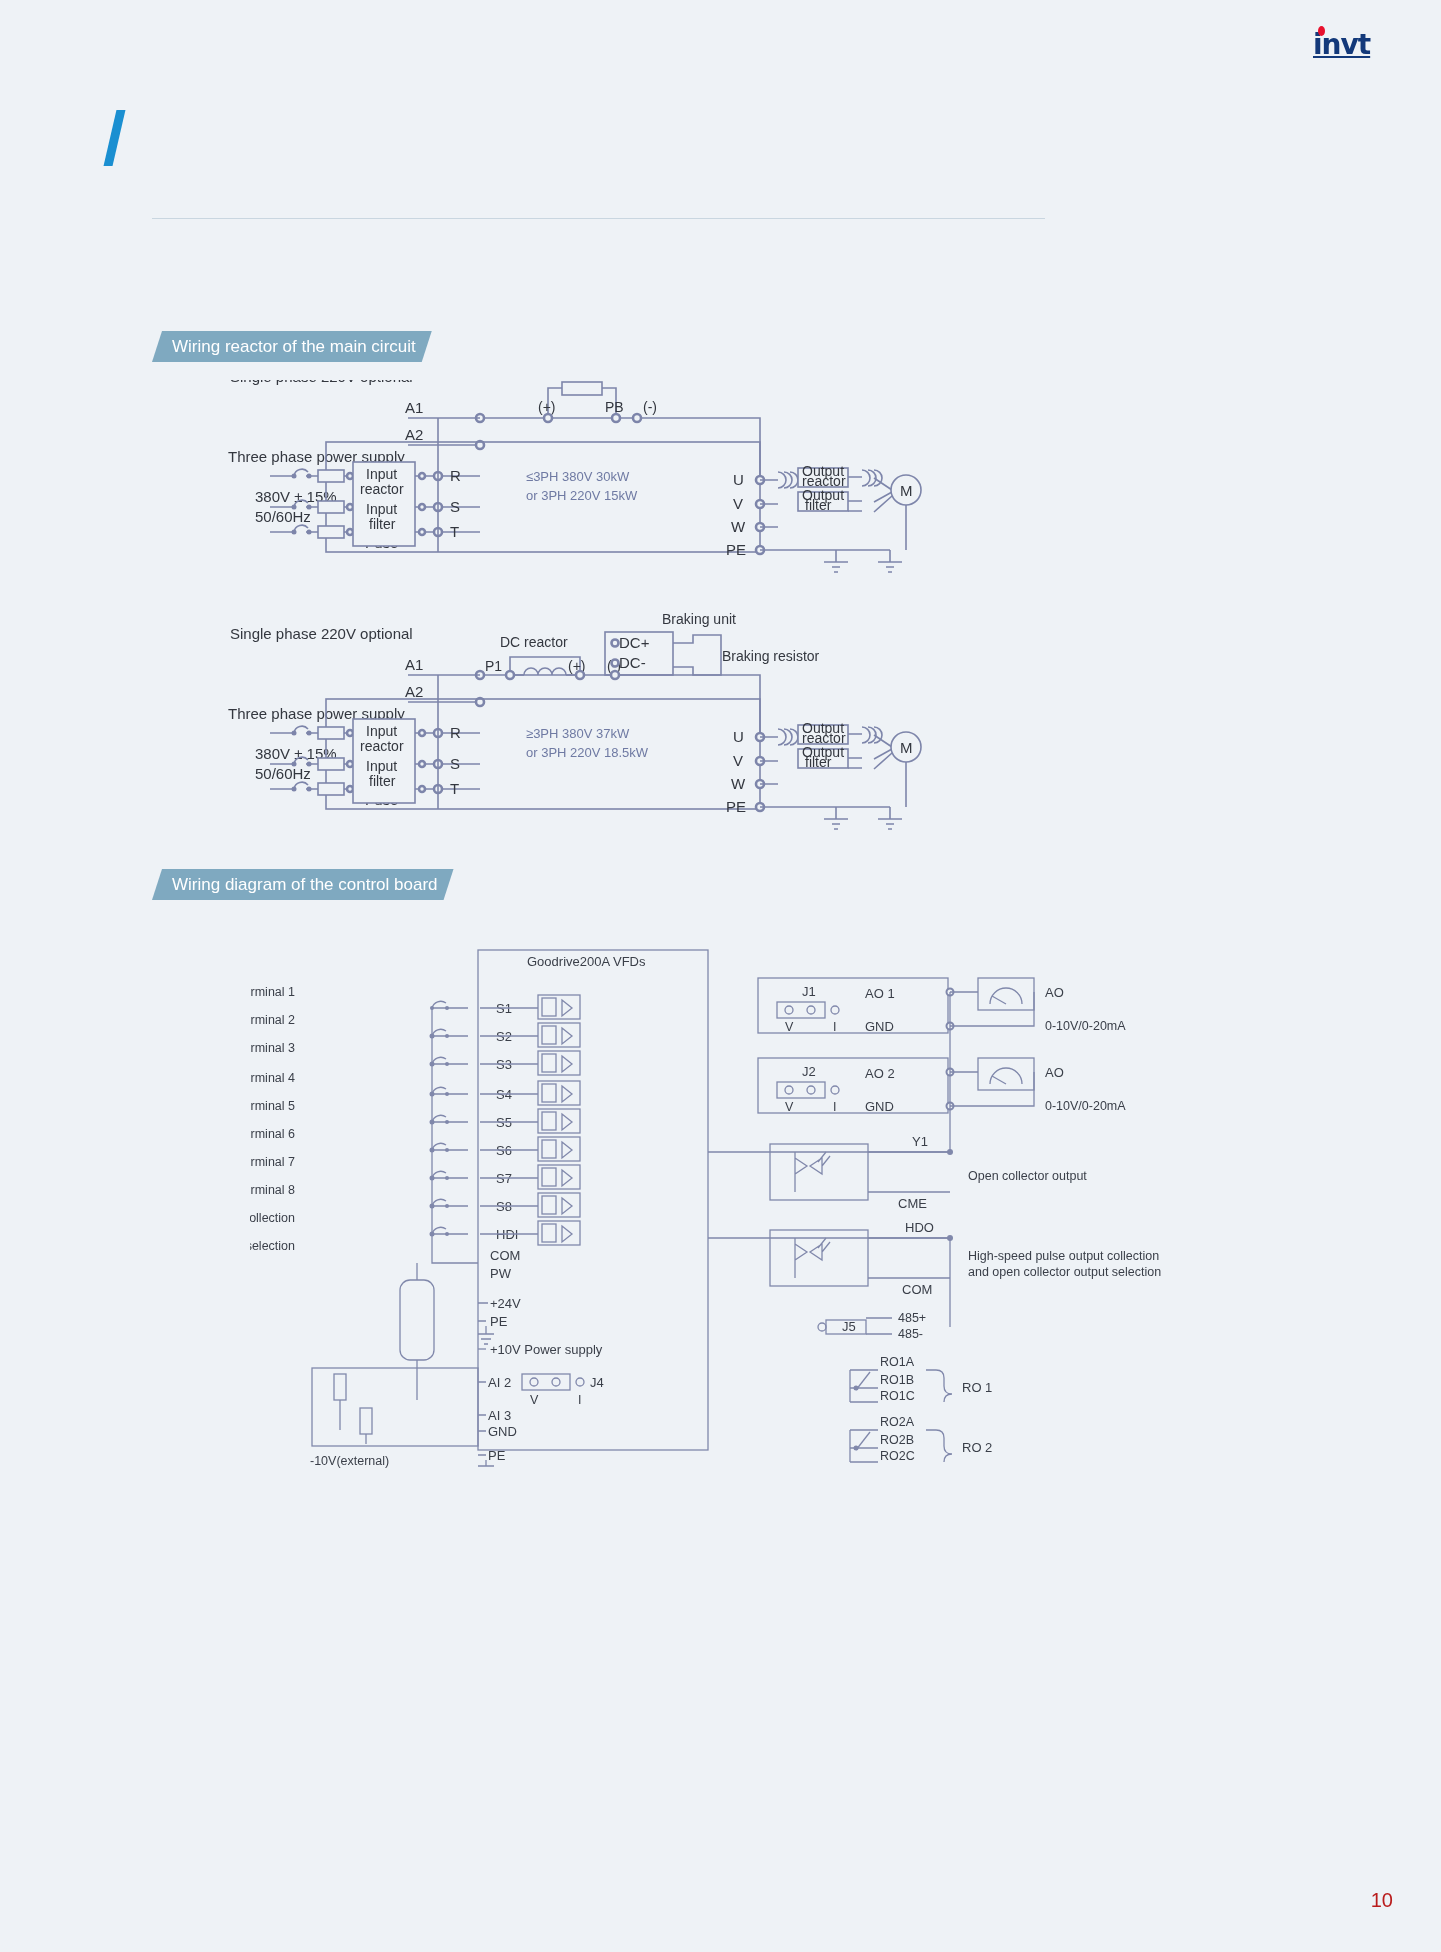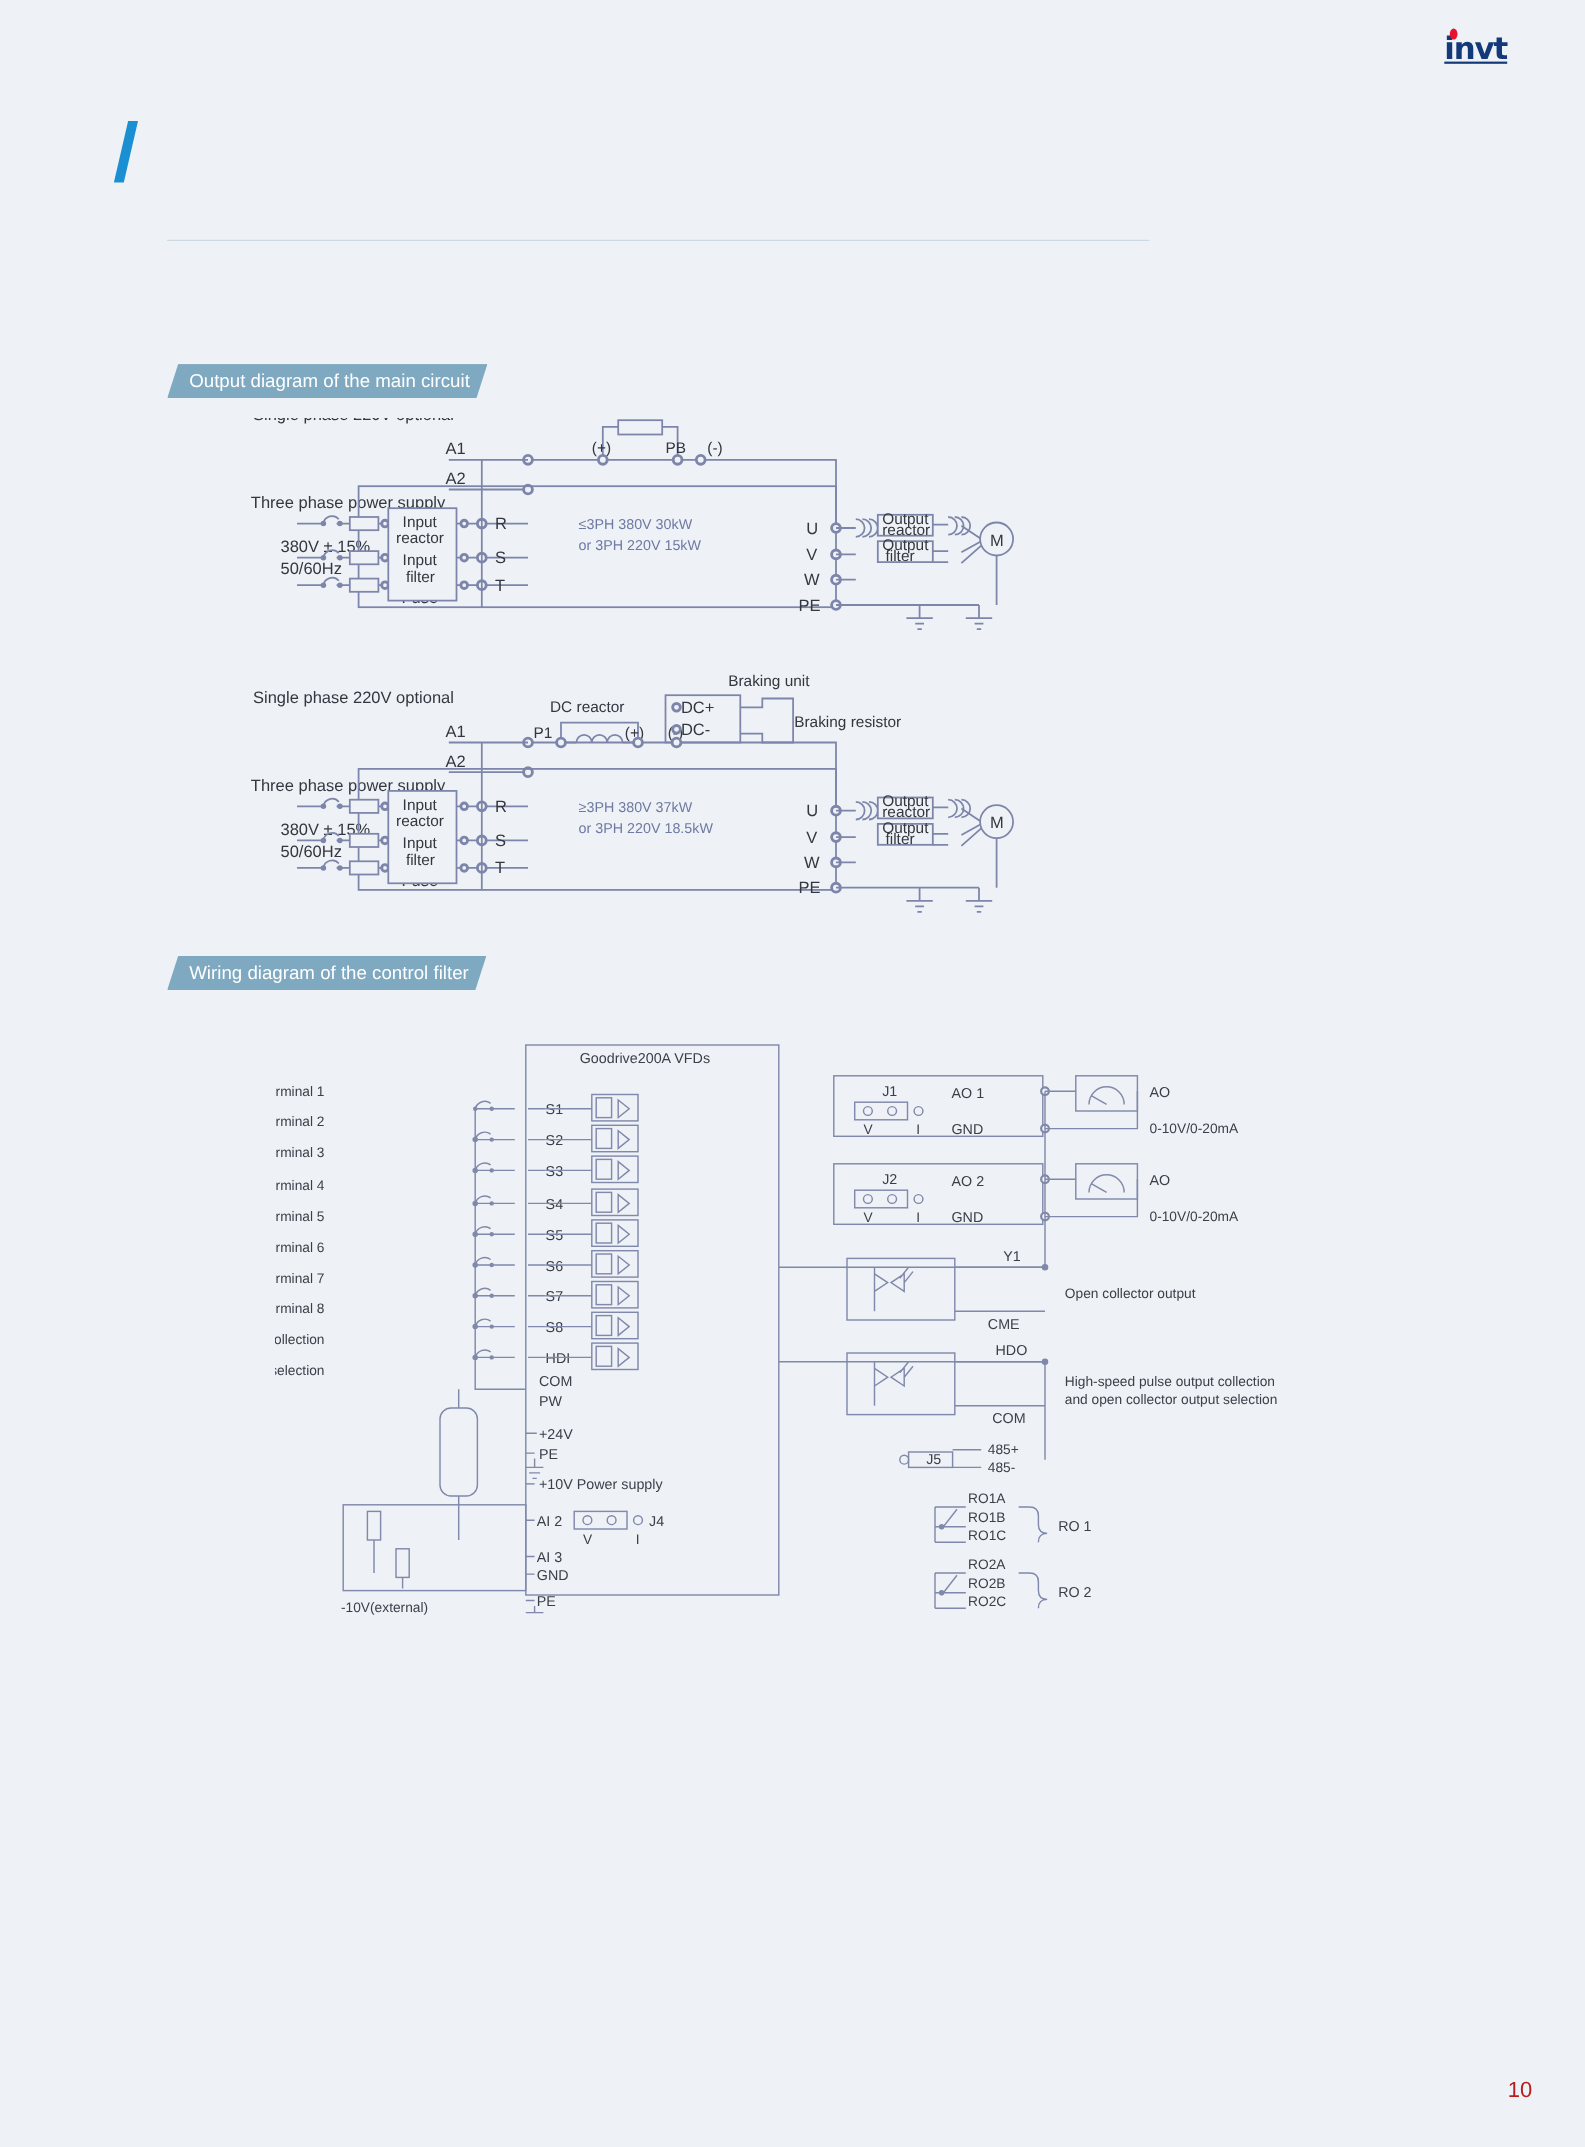--- a/index.html
+++ b/index.html
@@ -36,21 +36,21 @@
     <span class="logo-text">invt</span>
   </div>
 </div>
 
 <div class="title-wrap">
   <div class="title-slash"></div>
 </div>
 <div class="hr"></div>
 
 <div class="banner" style="left:152px;top:331px;">
-  <span>Output diagram of the main circuit</span>
+  <span>Wiring reactor of the main circuit</span>
 </div>
 
 <div class="diagram" style="left:150px;top:380px;">
 <svg width="900" height="470" viewBox="0 0 900 470" xmlns="http://www.w3.org/2000/svg">
   <defs>
     <style>
       .w{stroke:#7d85aa;stroke-width:1.6;fill:none}
       .wt{stroke:#7d85aa;stroke-width:1.6;fill:#eef2f6}
       .t{font-family:"Liberation Sans",sans-serif;font-size:14px;fill:#33373f}
       .tb{font-family:"Liberation Sans",sans-serif;font-size:15px;fill:#33373f}
@@ -272,21 +272,21 @@
     <circle class="wt" cx="756" cy="110" r="15"></circle>
     <text class="tb" x="750" y="116">M</text>
     <path class="w" d="M610,170 h130 M686,170 v12 M686,182 h-12 M686,182 h12 M690,187 h-8 M688,192 h-4"></path>
     <path class="w" d="M740,170 v12 M740,182 h-12 M740,182 h12 M744,187 h-8 M742,192 h-4"></path>
     <path class="w" d="M756,125 v45"></path>
   </g>
 </svg>
 </div>
 
 <div class="banner" style="left:152px;top:869px;">
-  <span>Wiring diagram of the control filter</span>
+  <span>Wiring diagram of the control board</span>
 </div>
 
 <div class="diagram" style="left:250px;top:930px;">
 <svg width="1120" height="540" viewBox="0 0 1120 540" xmlns="http://www.w3.org/2000/svg">
   <defs>
     <style>
       .cw{stroke:#8088ab;stroke-width:1.3;fill:none}
       .cwt{stroke:#8088ab;stroke-width:1.3;fill:#eef2f6}
       .ct{font-family:"Liberation Sans",sans-serif;font-size:12.5px;fill:#3a3f49}
       .ctm{font-family:"Liberation Sans",sans-serif;font-size:13px;fill:#3a3f49}

